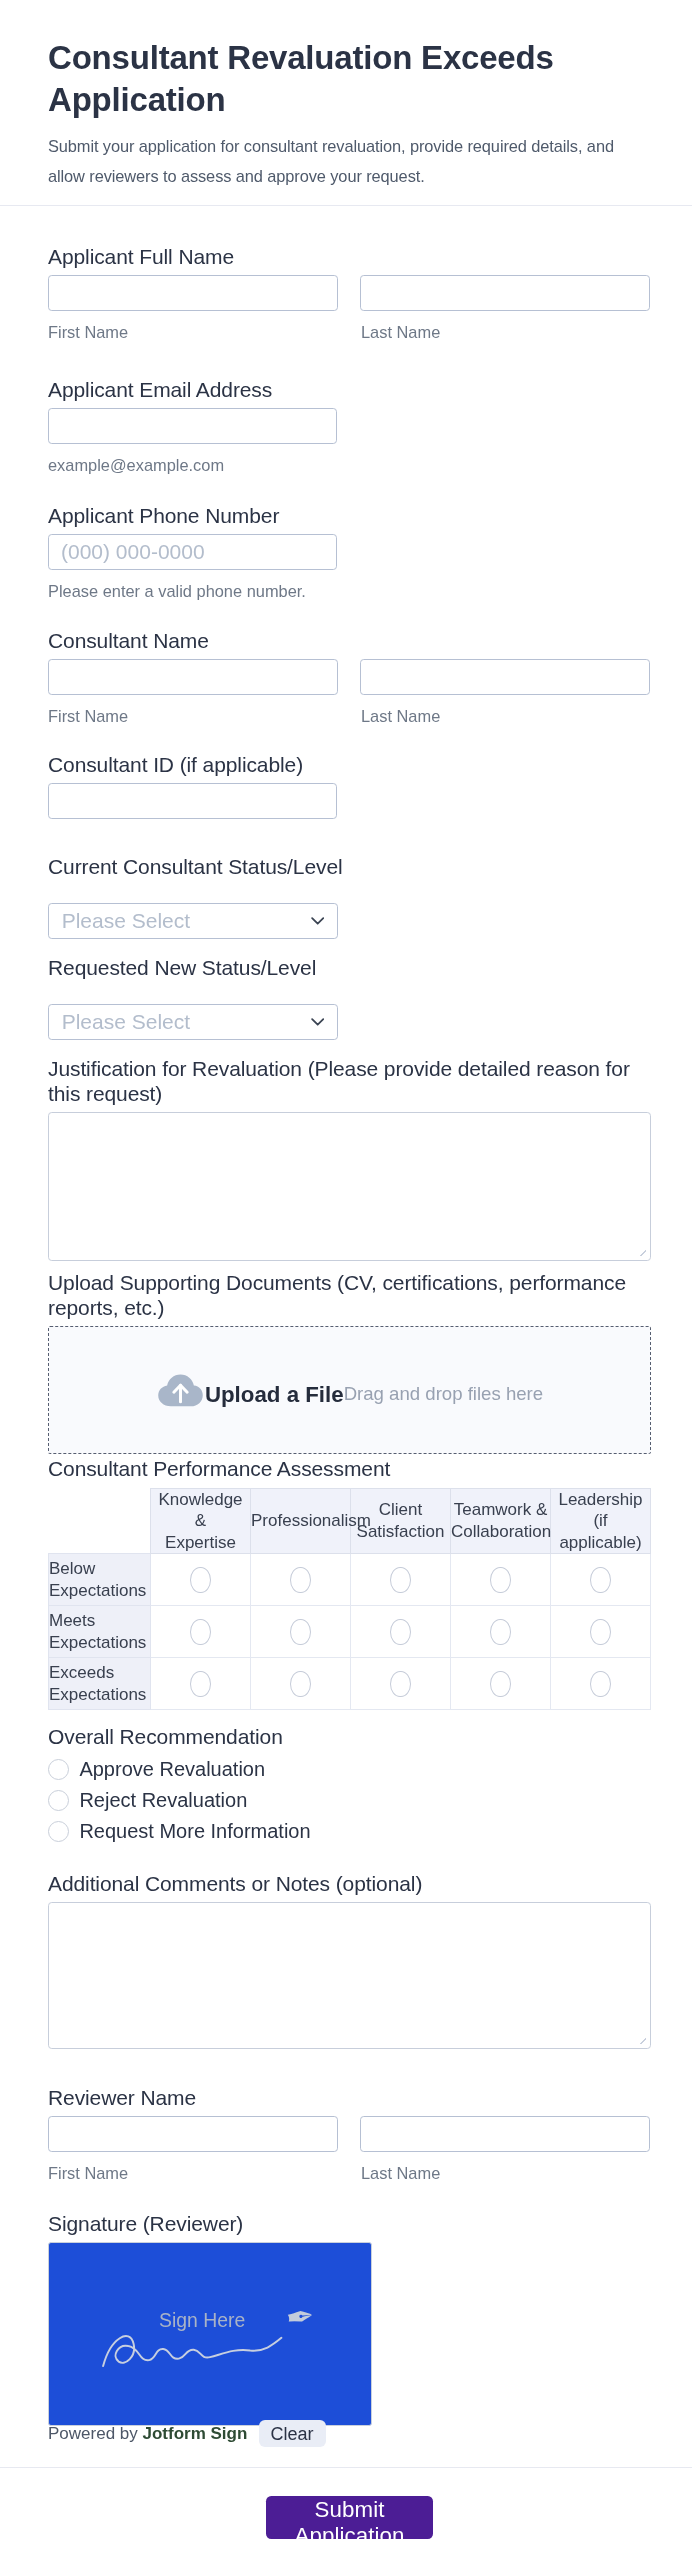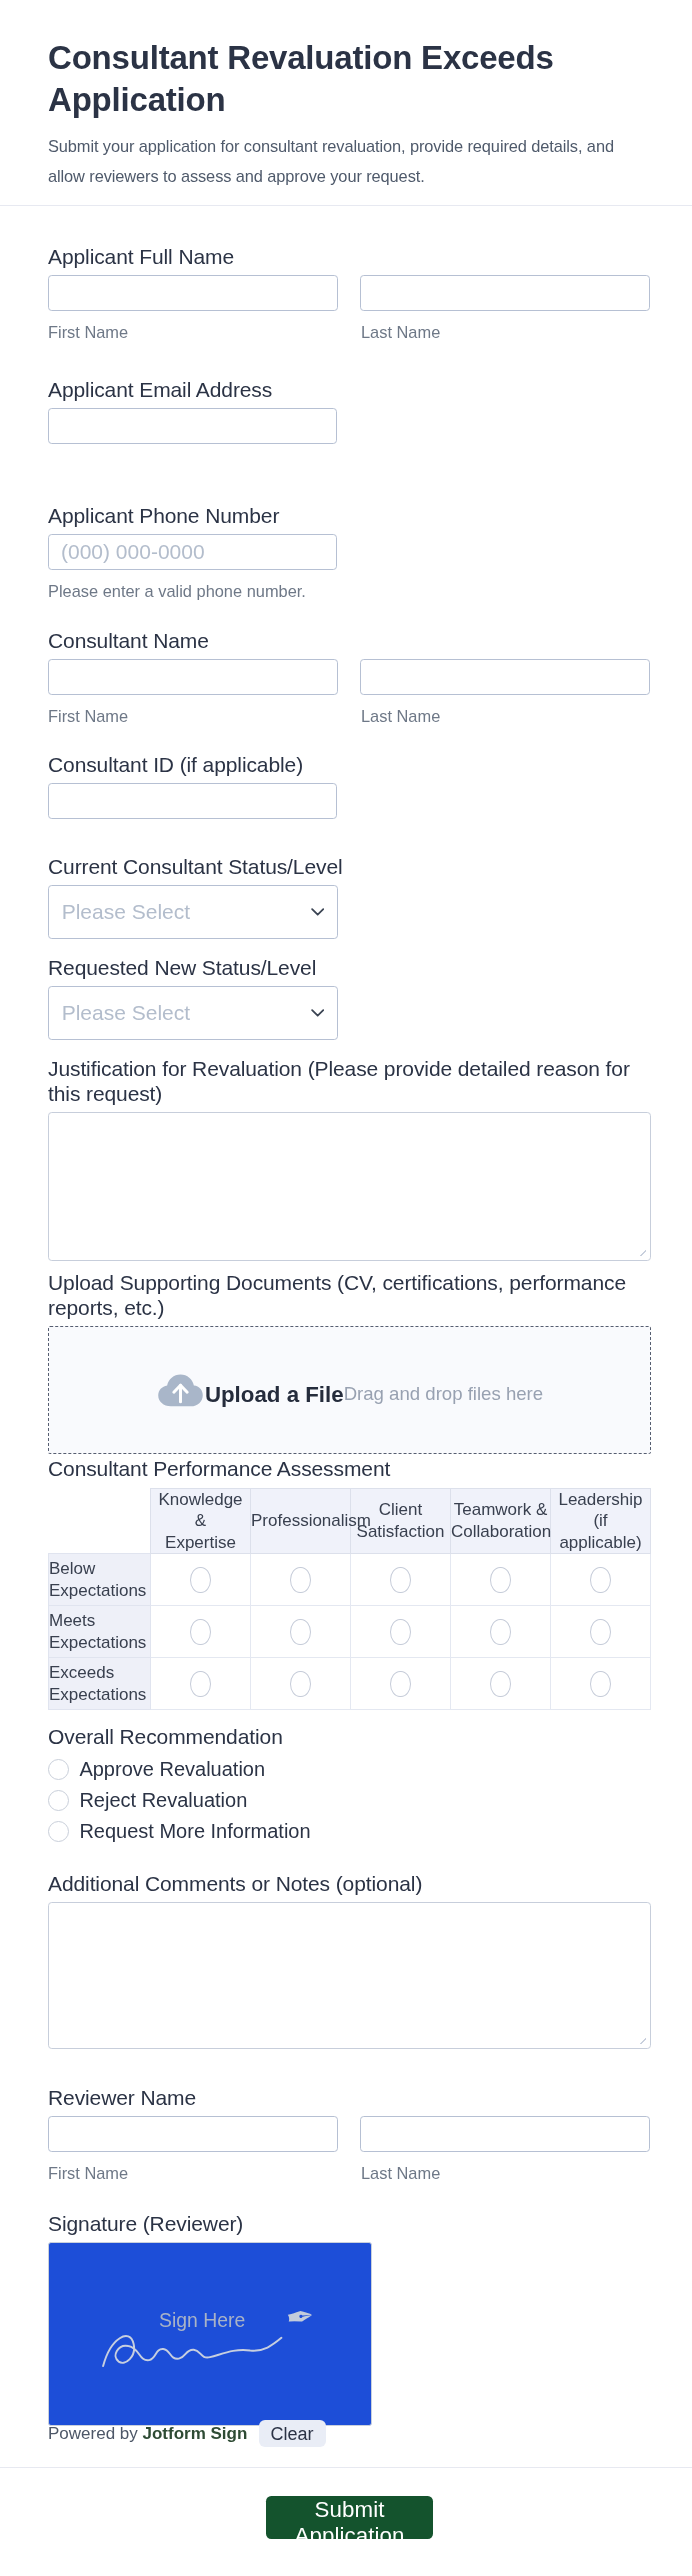--- a/index.html
+++ b/index.html
@@ -28,23 +28,23 @@
     background:#fff;font-family:inherit;font-size:21px;color:#2b3345;
     padding:0 12px;outline:none;
   }
   .inp::placeholder{color:#b3bdcc;opacity:1;}
   .w-half{width:290px;}
   .w-single{width:289px;}
   .subrow{display:flex;margin-top:12px;}
   .sublabel{font-size:16.4px;line-height:19.4px;color:#6e7887;}
   .sub-first{width:313px;}
   .selectbox{
-    box-sizing:border-box;width:290px;height:54px;border:0.7px solid #b6c0d3;
+    box-sizing:border-box;width:290px;height:36px;border:0.7px solid #b6c0d3;
     border-radius:3.7px;background:#fff;display:flex;align-items:center;
-    justify-content:space-between;padding:0 12.7px;margin-top:6px;cursor:pointer;
+    justify-content:space-between;padding:0 12.7px;margin-top:24px;cursor:pointer;
   }
   .selectbox .ph{font-size:21px;color:#b3bdcc;}
   .tarea{
     box-sizing:border-box;width:603px;border:0.7px solid #c7cedb;border-radius:3.7px;
     background:#fff;margin-top:6px;position:relative;
   }
   .tarea .grip{
     position:absolute;right:3.7px;bottom:3.7px;width:9.7px;height:9.7px;
     background:repeating-linear-gradient(135deg,#c9d0dd 0 1.1px,transparent 1.1px 4.1px);
     clip-path:polygon(100% 0,0 100%,100% 100%);
@@ -99,21 +99,21 @@
   }
   .powered-text{font-size:17px;color:#4d5767;}
   .powered-text b{color:#2e4b34;font-weight:700;}
   .clear-btn{
     background:#e9edf6;border:none;border-radius:6px;padding:5.2px 12px;
     font-family:inherit;font-size:18px;color:#2b3345;cursor:pointer;line-height:1;
     height:27px;
   }
   .submit-btn{
     position:absolute;left:266px;top:2496px;width:167px;height:43px;
-    background:#14532d;border:none;border-radius:5.2px;color:#ffffff;
+    background:#4c1d95;border:none;border-radius:5.2px;color:#ffffff;
     font-family:inherit;font-size:22.3px;font-weight:500;cursor:pointer;
     letter-spacing:0.1px;
   }
 </style>
 </head>
 <body>
 
 <div class="sec" style="top:37px;">
   <div class="page-title">Consultant Revaluation Exceeds Application</div>
 </div>
@@ -131,20 +131,23 @@
   </div>
   <div class="subrow">
     <div class="sublabel sub-first">First Name</div>
     <div class="sublabel">Last Name</div>
   </div>
 </div>
 
 <div class="sec" style="top:377px;">
   <div class="qlabel">Applicant Email Address</div>
   <input class="inp w-single" type="text" style="margin-top: 6px;">
+  <div class="subrow">
+    <div class="sublabel">example@example.com</div>
+  </div>
 </div>
 
 <div class="sec" style="top:503px;">
   <div class="qlabel">Applicant Phone Number</div>
   <input class="inp w-single" type="text" style="margin-top: 6px;" placeholder="(000) 000-0000">
   <div class="subrow">
     <div class="sublabel">Please enter a valid phone number.</div>
   </div>
 </div>
 

